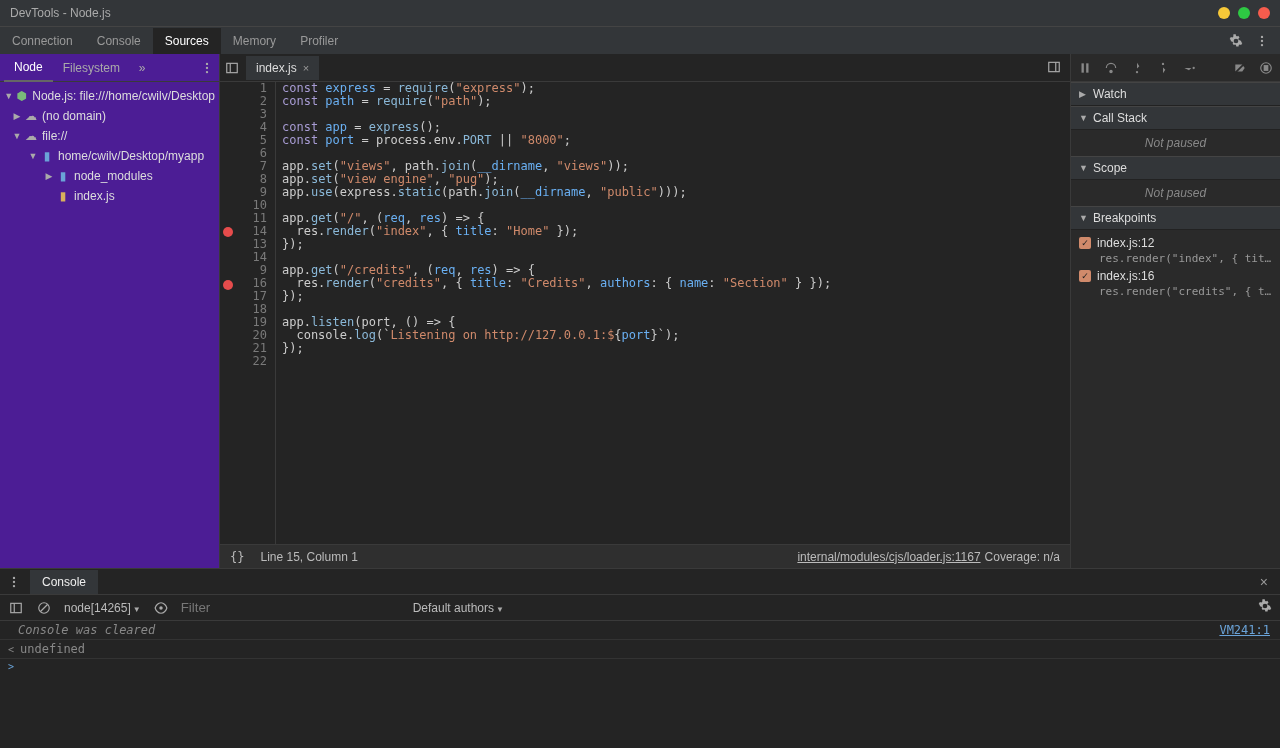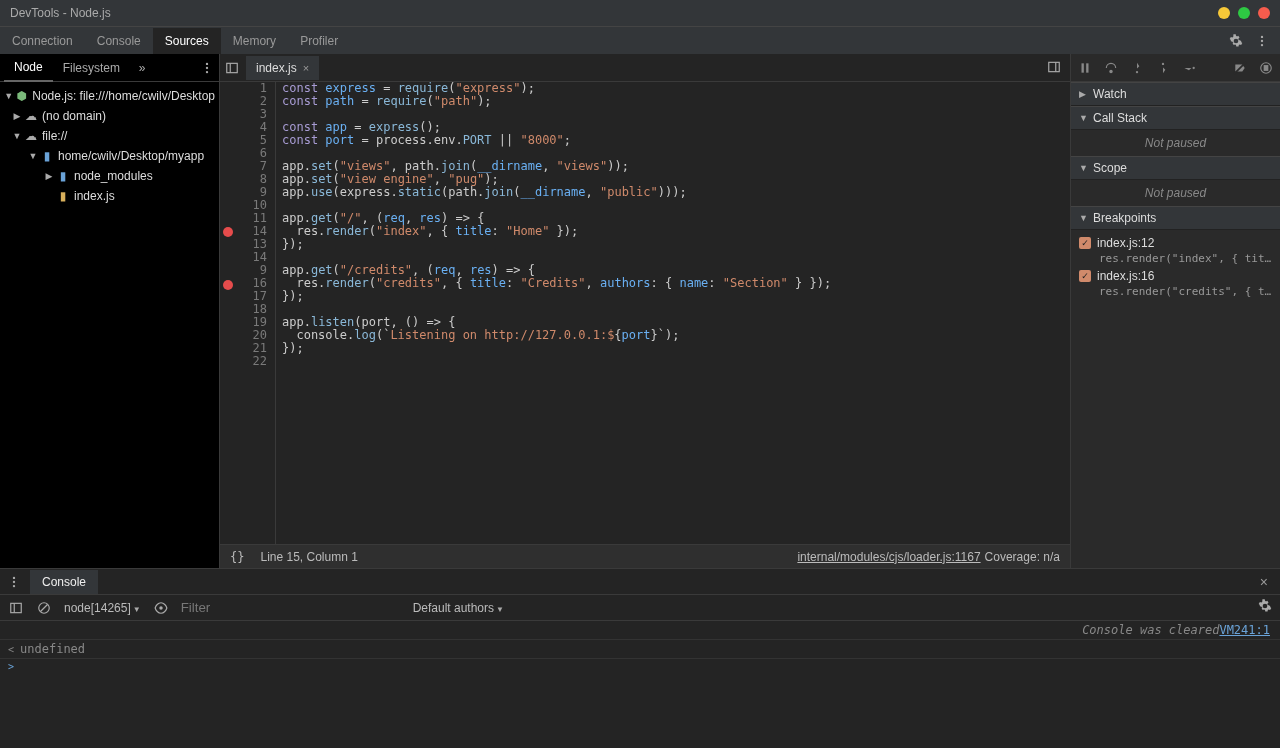--- a/index.html
+++ b/index.html
@@ -9,21 +9,21 @@
 .win-btn { width: 12px; height: 12px; border-radius: 50%; }
 .win-min { background: #f7c838; }
 .win-max { background: #2ec943; }
 .win-close { background: #f75c4d; }
 .main-tabs { height: 28px; background: #333639; display: flex; align-items: center; border-top: 1px solid #444; }
 .main-tab { padding: 6px 12px; color: #999; cursor: pointer; }
 .main-tab.active { color: #fff; background: #242424; }
 .toolbar-right { margin-left: auto; display: flex; gap: 10px; padding-right: 10px; color: #aaa; }
 .icon-btn { width: 16px; height: 16px; display: inline-flex; align-items: center; justify-content: center; cursor: pointer; color: #aaa; }
 .panels { display: flex; height: 514px; }
-.left-panel { width: 220px; background: #000000; display: flex; flex-direction: column; border-right: 1px solid #3a3a3a; }
+.left-panel { width: 220px; background: #4c1d95; display: flex; flex-direction: column; border-right: 1px solid #3a3a3a; }
 .left-tabs { height: 28px; display: flex; align-items: center; border-bottom: 1px solid #3a3a3a; padding: 0 4px; }
 .left-tab { padding: 6px 10px; color: #aaa; cursor: pointer; }
 .left-tab.active { color: #fff; border-bottom: 2px solid #666; }
 .file-tree { flex: 1; padding: 4px 0; overflow: hidden; }
 .tree-item { display: flex; align-items: center; padding: 3px 4px; white-space: nowrap; cursor: pointer; color: #ddd; }
 .tree-indent-1 { padding-left: 12px; }
 .tree-indent-2 { padding-left: 28px; }
 .tree-indent-3 { padding-left: 44px; }
 .tree-arrow { display: inline-block; width: 10px; text-align: center; color: #aaa; font-size: 9px; margin-right: 2px; }
 .tree-icon { display: inline-block; width: 14px; margin-right: 4px; text-align: center; }
@@ -72,21 +72,21 @@
 .console-tabs { height: 26px; display: flex; align-items: center; padding: 0 6px; border-bottom: 1px solid #3a3a3a; }
 .console-tab { background: #333639; padding: 5px 12px; color: #eee; cursor: pointer; }
 .console-close { margin-left: auto; color: #999; font-size: 14px; cursor: pointer; padding-right: 6px; }
 .console-toolbar { height: 26px; display: flex; align-items: center; padding: 0 8px; gap: 12px; border-bottom: 1px solid #3a3a3a; color: #aaa; }
 .console-context { color: #bbb; }
 .console-filter { background: transparent; border: none; color: #ccc; outline: none; flex: 0 0 220px; }
 .console-filter::placeholder { color: #777; }
 .console-levels { color: #bbb; }
 .console-settings { margin-left: auto; }
 .console-body { flex: 1; font-family: Consolas, monospace; font-size: 12px; }
-.console-msg { display: flex; justify-content: flex-end; padding: 2px 10px; color: #888; font-style: italic; border-bottom: 1px solid #333; }
+.console-msg { display: flex; justify-content: space-between; padding: 2px 10px; color: #888; font-style: italic; border-bottom: 1px solid #333; }
 .console-source { color: #6aa3d8; text-decoration: underline; font-style: normal; cursor: pointer; }
 .console-line { display: flex; align-items: center; padding: 2px 8px; color: #888; border-bottom: 1px solid #333; }
 .console-arrow { color: #888; margin-right: 6px; font-size: 10px; }
 .console-prompt { display: flex; align-items: center; padding: 2px 8px; }
 .console-prompt-arrow { color: #6aa3d8; margin-right: 6px; font-size: 10px; }
 svg { width: 14px; height: 14px; }
 .chev { font-size: 8px; color: #aaa; margin-left: 2px; }
 </style>
 </head>
 <body>

